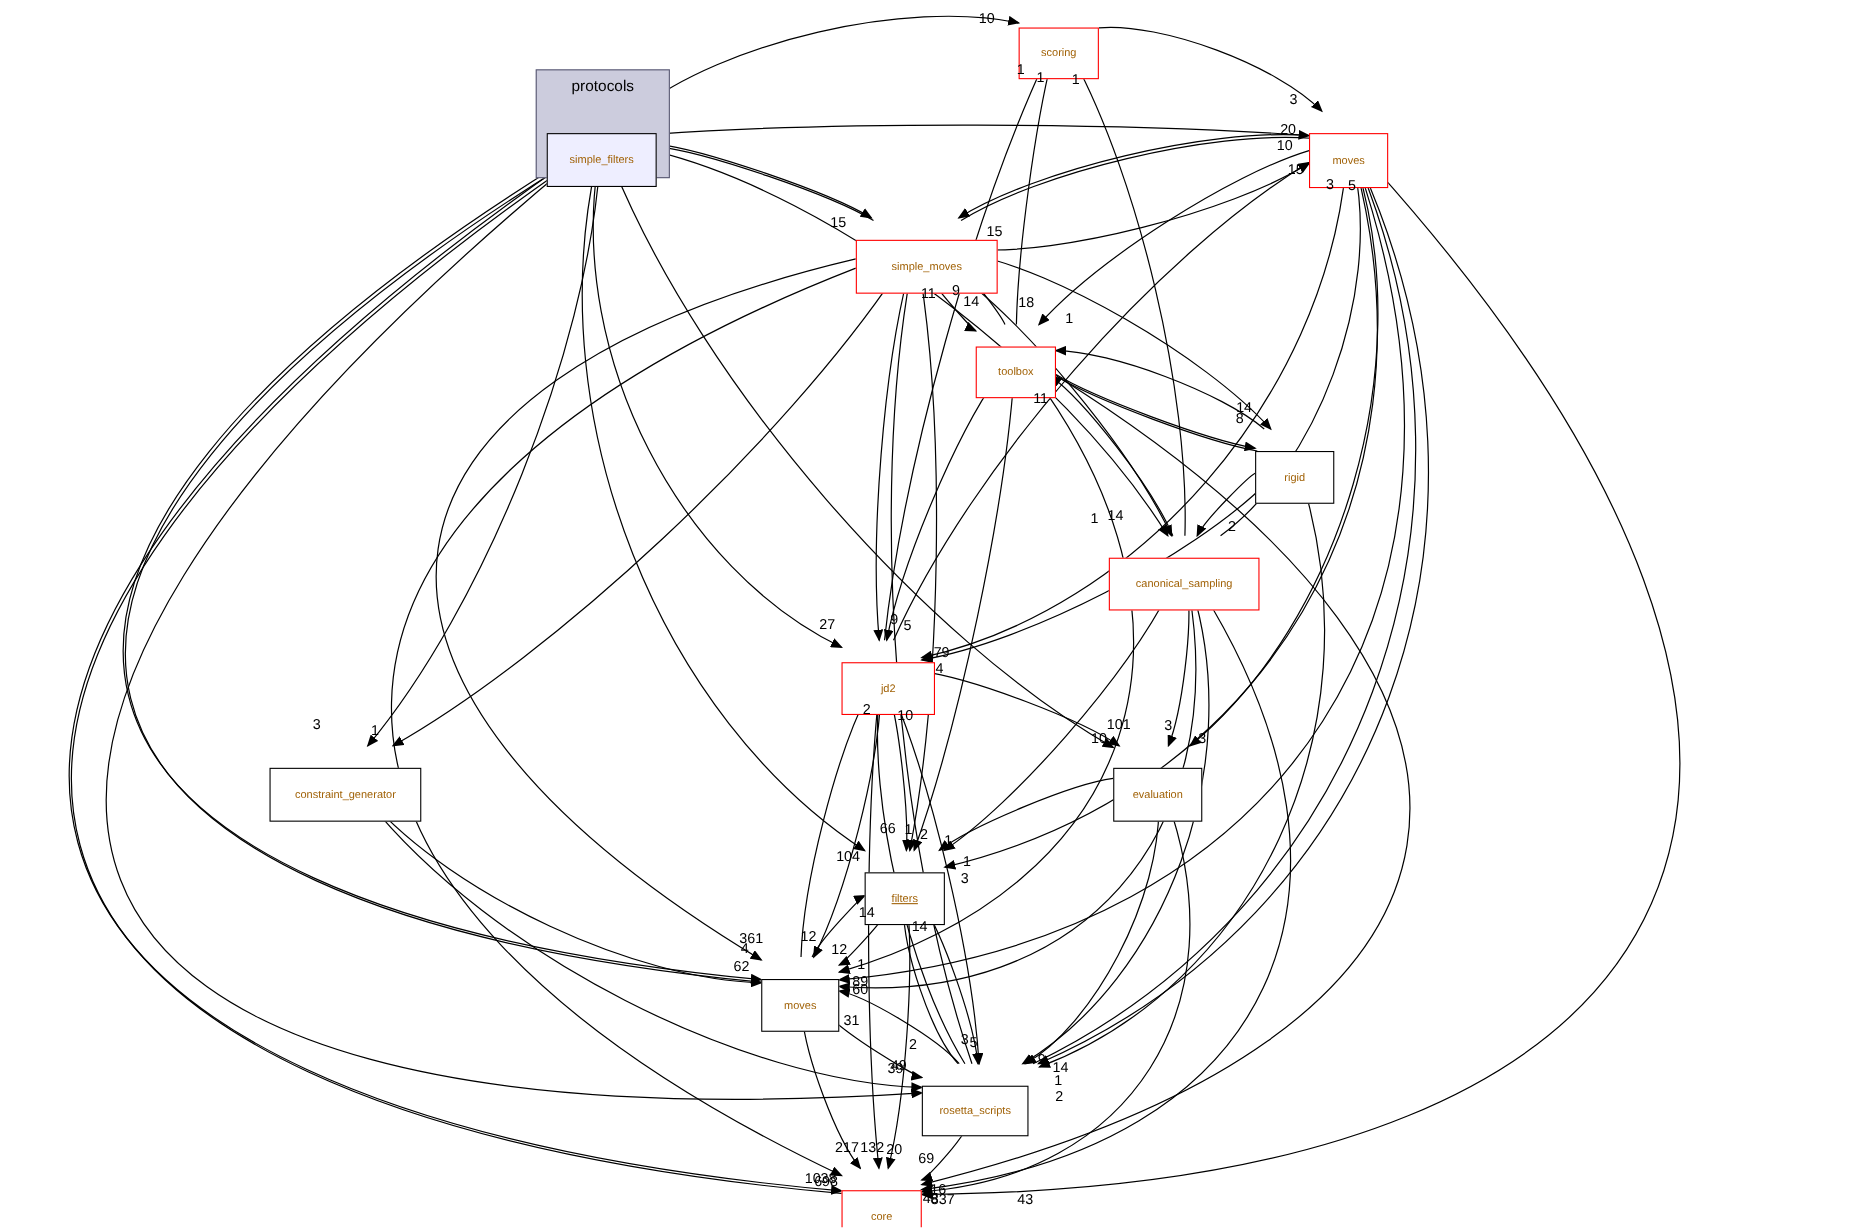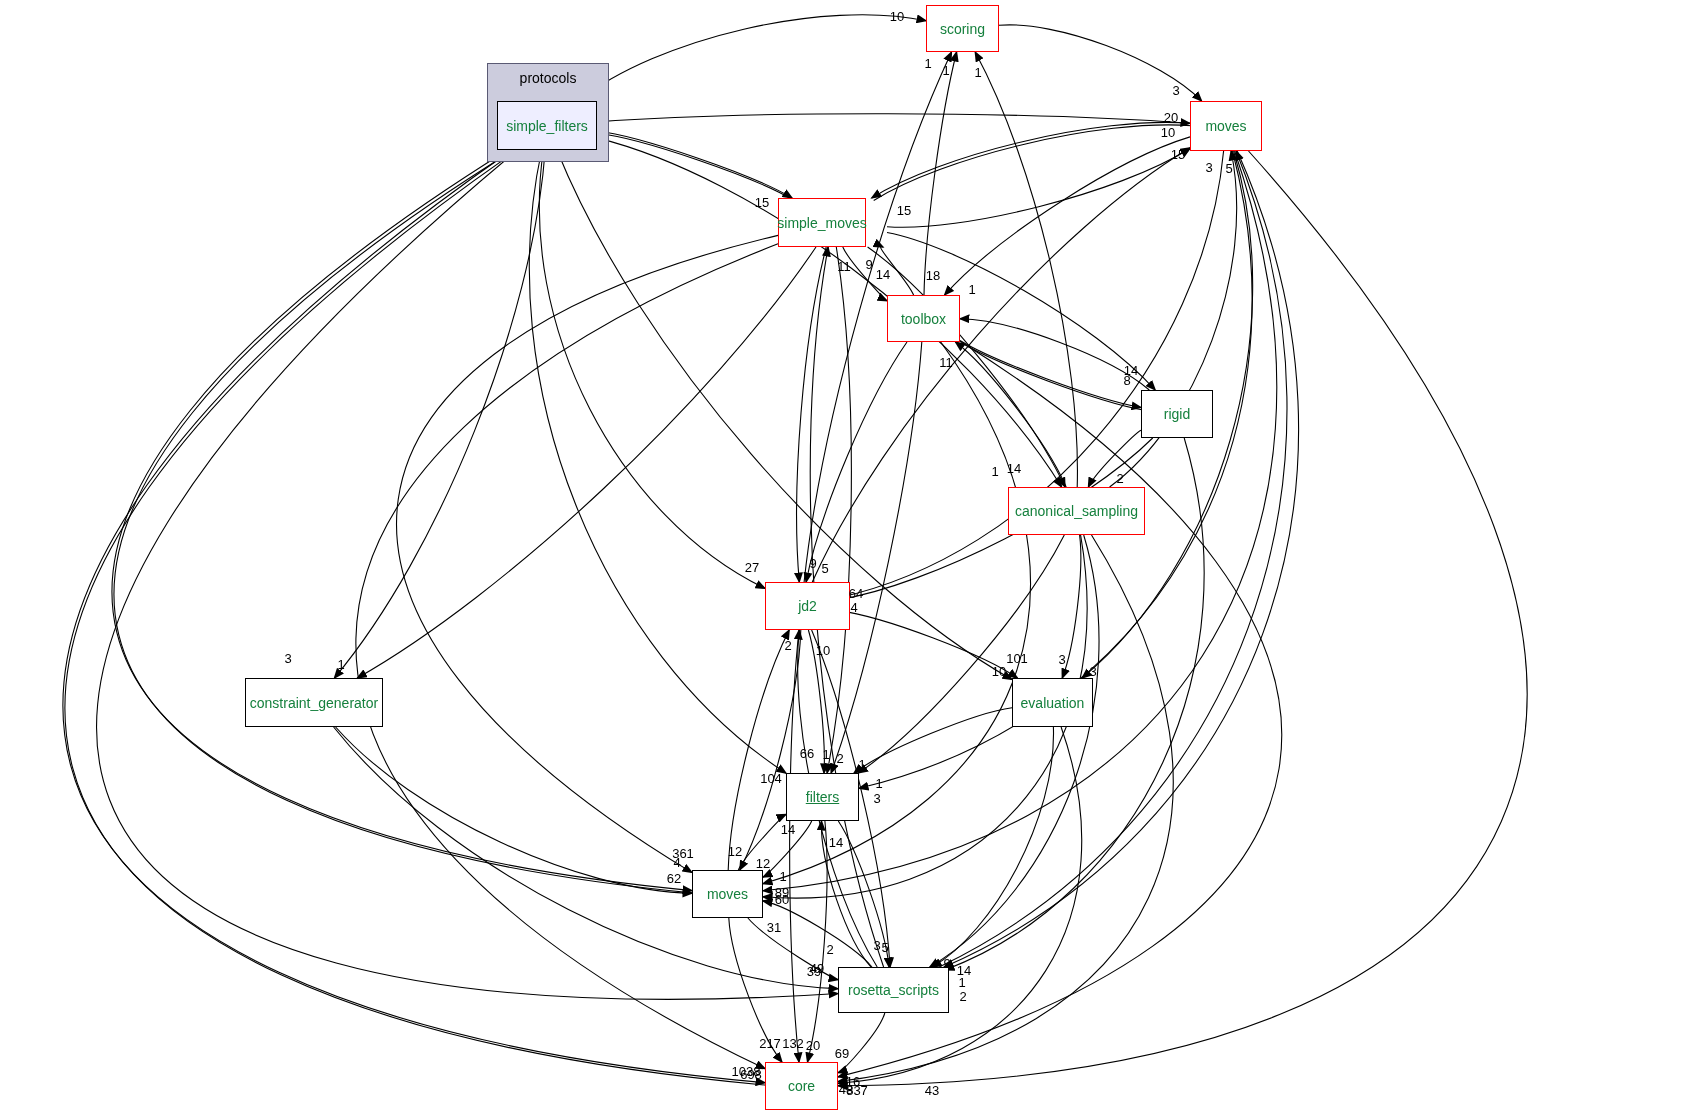--- a/index.html
+++ b/index.html
@@ -18,23 +18,24 @@
   .cluster-label{
     position:absolute;
     left:0;right:0;top:6px;
     text-align:center;
     font-size:14px;color:#000;
   }
   .node{
     position:absolute;
     display:flex;align-items:center;justify-content:center;
     background:#ffffff;
-    font-size:14px;color:#15803d;
+    font-size:10px;color:#a16207;
     box-sizing:border-box;
     cursor:pointer;
+    margin-top:20px;
   }
   .edge-label{
     position:absolute;
     transform:translate(-50%,-50%);
     font-size:13px;color:#000;
     white-space:nowrap;
     pointer-events:none;
   }
 </style>
 </head>
@@ -128,30 +129,30 @@
         <path d="M 1091.5 535.0 C 1264.6 812.9 1154.6 1042.9 838.0 1081.5" fill="none" stroke="#000000" stroke-width="1.1" marker-end="url(#arrow)"></path>
       </g>
   </svg>
   <div class="cluster" id="cluster" style="left: 487px; top: 63px; width: 120px; height: 97px; background: rgb(204, 204, 221);">
     <span class="cluster-label">protocols</span>
   </div>
   <div id="nodes">
       <div class="node" style="left: 497px; top: 101px; width: 100px; height: 49px; border: 1.2px solid rgb(0, 0, 0); background: rgb(238, 238, 255);">simple_filters</div>
       <div class="node" style="left: 926px; top: 5px; width: 73px; height: 47px; border: 1.2px solid rgb(255, 0, 0); background: rgb(255, 255, 255);">scoring</div>
       <div class="node" style="left: 1190px; top: 101px; width: 72px; height: 50px; border: 1.2px solid rgb(255, 0, 0); background: rgb(255, 255, 255);">moves</div>
-      <div class="node" style="left: 778px; top: 198px; width: 88px; height: 49px; border: 1.2px solid rgb(255, 0, 0); background: rgb(255, 255, 255);">simple_moves</div>
+      <div class="node" style="left: 778px; top: 198px; width: 129px; height: 49px; border: 1.2px solid rgb(255, 0, 0); background: rgb(255, 255, 255);">simple_moves</div>
       <div class="node" style="left: 887px; top: 295px; width: 73px; height: 47px; border: 1.2px solid rgb(255, 0, 0); background: rgb(255, 255, 255);">toolbox</div>
       <div class="node" style="left: 1141px; top: 390px; width: 72px; height: 48px; border: 1.2px solid rgb(0, 0, 0); background: rgb(255, 255, 255);">rigid</div>
       <div class="node" style="left: 1008px; top: 487px; width: 137px; height: 48px; border: 1.2px solid rgb(255, 0, 0); background: rgb(255, 255, 255);">canonical_sampling</div>
       <div class="node" style="left: 765px; top: 582px; width: 85px; height: 48px; border: 1.2px solid rgb(255, 0, 0); background: rgb(255, 255, 255);">jd2</div>
       <div class="node" style="left: 245px; top: 678px; width: 138px; height: 49px; border: 1.2px solid rgb(0, 0, 0); background: rgb(255, 255, 255);">constraint_generator</div>
       <div class="node" style="left: 1012px; top: 678px; width: 81px; height: 49px; border: 1.2px solid rgb(0, 0, 0); background: rgb(255, 255, 255);">evaluation</div>
       <div class="node" style="left: 786px; top: 773px; width: 73px; height: 48px; border: 1.2px solid rgb(0, 0, 0); background: rgb(255, 255, 255); text-decoration: underline;">filters</div>
       <div class="node" style="left: 692px; top: 870px; width: 71px; height: 48px; border: 1.2px solid rgb(0, 0, 0); background: rgb(255, 255, 255);">moves</div>
-      <div class="node" style="left: 838px; top: 967px; width: 111px; height: 46px; border: 1.2px solid rgb(0, 0, 0); background: rgb(255, 255, 255);">rosetta_scripts</div>
+      <div class="node" style="left: 838px; top: 967px; width: 97px; height: 46px; border: 1.2px solid rgb(0, 0, 0); background: rgb(255, 255, 255);">rosetta_scripts</div>
       <div class="node" style="left: 765px; top: 1062px; width: 73px; height: 48px; border: 1.2px solid rgb(255, 0, 0); background: rgb(255, 255, 255);">core</div>
     </div>
   <div id="labels">
       <span class="edge-label" style="left: 897px; top: 16px;">10</span>
       <span class="edge-label" style="left: 928px; top: 63px;">1</span>
       <span class="edge-label" style="left: 946px; top: 70px;">1</span>
       <span class="edge-label" style="left: 978px; top: 72px;">1</span>
       <span class="edge-label" style="left: 1176px; top: 90px;">3</span>
       <span class="edge-label" style="left: 1171px; top: 117px;">20</span>
       <span class="edge-label" style="left: 1168px; top: 132px;">10</span>
@@ -167,21 +168,21 @@
       <span class="edge-label" style="left: 972px; top: 289px;">1</span>
       <span class="edge-label" style="left: 946px; top: 362px;">11</span>
       <span class="edge-label" style="left: 1131px; top: 370px;">14</span>
       <span class="edge-label" style="left: 1127px; top: 380px;">8</span>
       <span class="edge-label" style="left: 1120px; top: 478px;">2</span>
       <span class="edge-label" style="left: 995px; top: 471px;">1</span>
       <span class="edge-label" style="left: 1014px; top: 468px;">14</span>
       <span class="edge-label" style="left: 752px; top: 567px;">27</span>
       <span class="edge-label" style="left: 813px; top: 563px;">9</span>
       <span class="edge-label" style="left: 825px; top: 568px;">5</span>
-      <span class="edge-label" style="left: 856px; top: 593px;">64</span>
+      <span class="edge-label" style="left: 856px; top: 593px;">79</span>
       <span class="edge-label" style="left: 854px; top: 607px;">4</span>
       <span class="edge-label" style="left: 788px; top: 645px;">2</span>
       <span class="edge-label" style="left: 823px; top: 650px;">10</span>
       <span class="edge-label" style="left: 288px; top: 658px;">3</span>
       <span class="edge-label" style="left: 341px; top: 664px;">1</span>
       <span class="edge-label" style="left: 999px; top: 671px;">10</span>
       <span class="edge-label" style="left: 1017px; top: 658px;">101</span>
       <span class="edge-label" style="left: 1062px; top: 659px;">3</span>
       <span class="edge-label" style="left: 1093px; top: 671px;">3</span>
       <span class="edge-label" style="left: 771px; top: 778px;">104</span>

